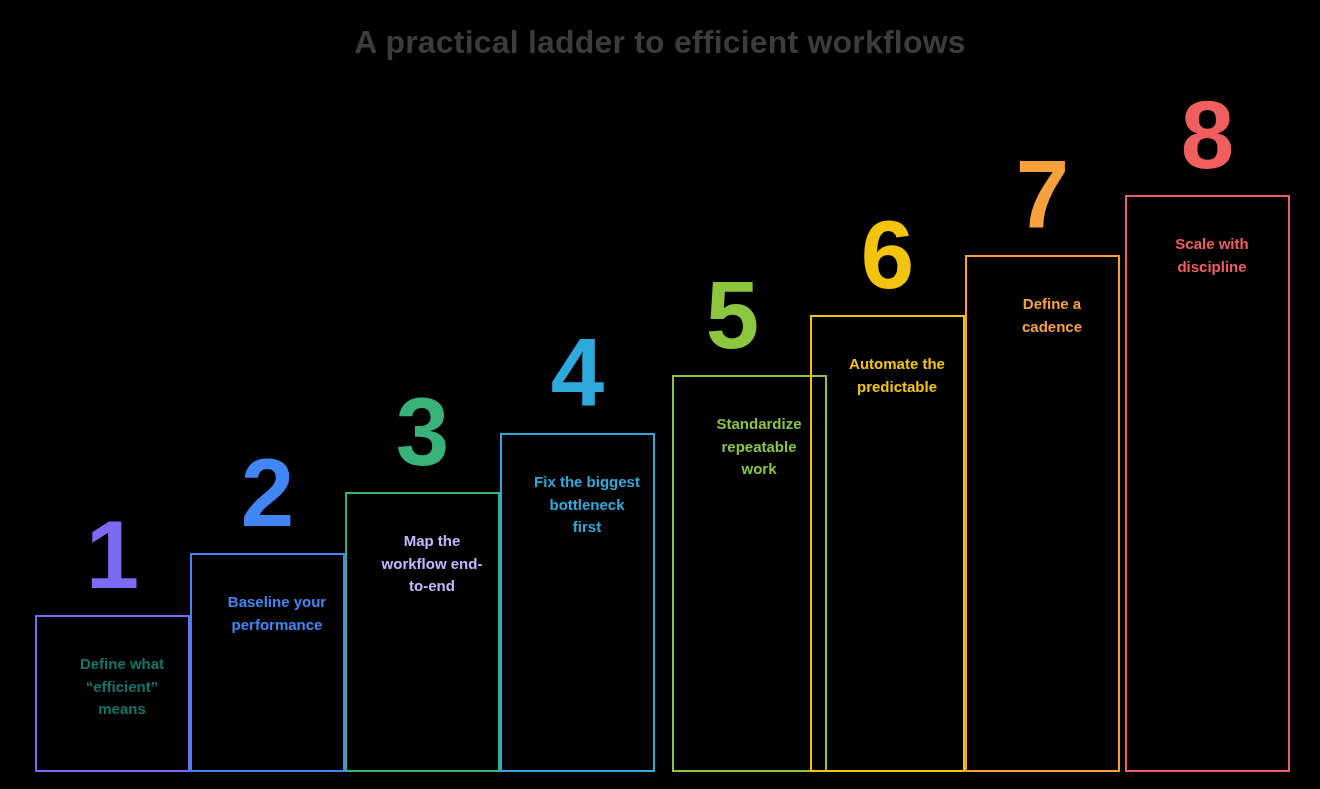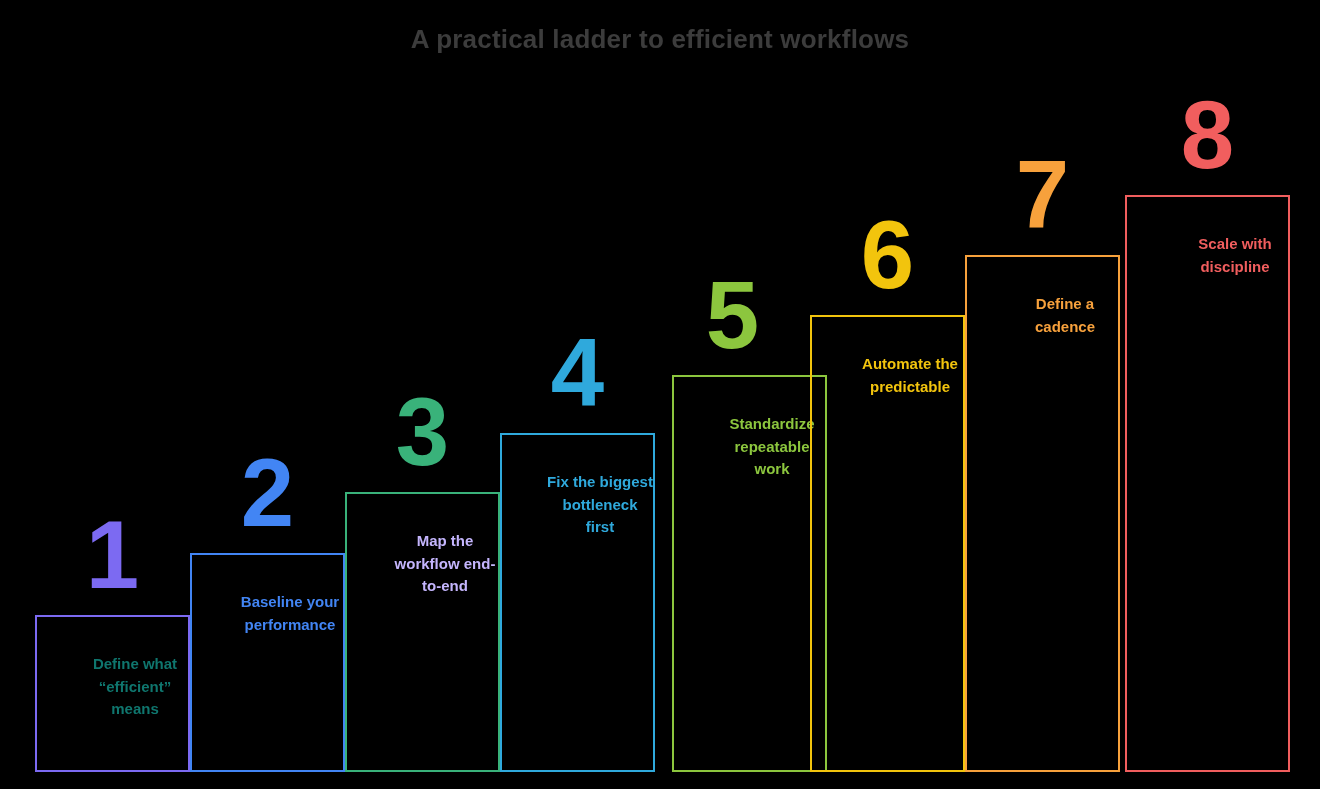--- a/index.html
+++ b/index.html
@@ -14,31 +14,32 @@
     background: #000;
     overflow: hidden;
     font-family: "Liberation Sans", "DejaVu Sans", sans-serif;
   }
   .page-title {
     position: absolute;
     top: 24px;
     left: 0;
     width: 100%;
     text-align: center;
-    font-size: 26px;
+    font-size: 32px;
     font-weight: bold;
     letter-spacing: 0.2px;
   }
   .step-box {
     position: absolute;
     border: 2px solid;
     box-sizing: border-box;
     display: flex;
-    justify-content: flex-end;
+    justify-content: flex-start;
     background: transparent;
+    padding-left: 32px;
   }
   .step-label {
     margin-top: 36px;
     width: 106px;
     text-align: center;
     font-size: 15px;
     font-weight: bold;
     line-height: 1.5;
   }
   .step-number {

